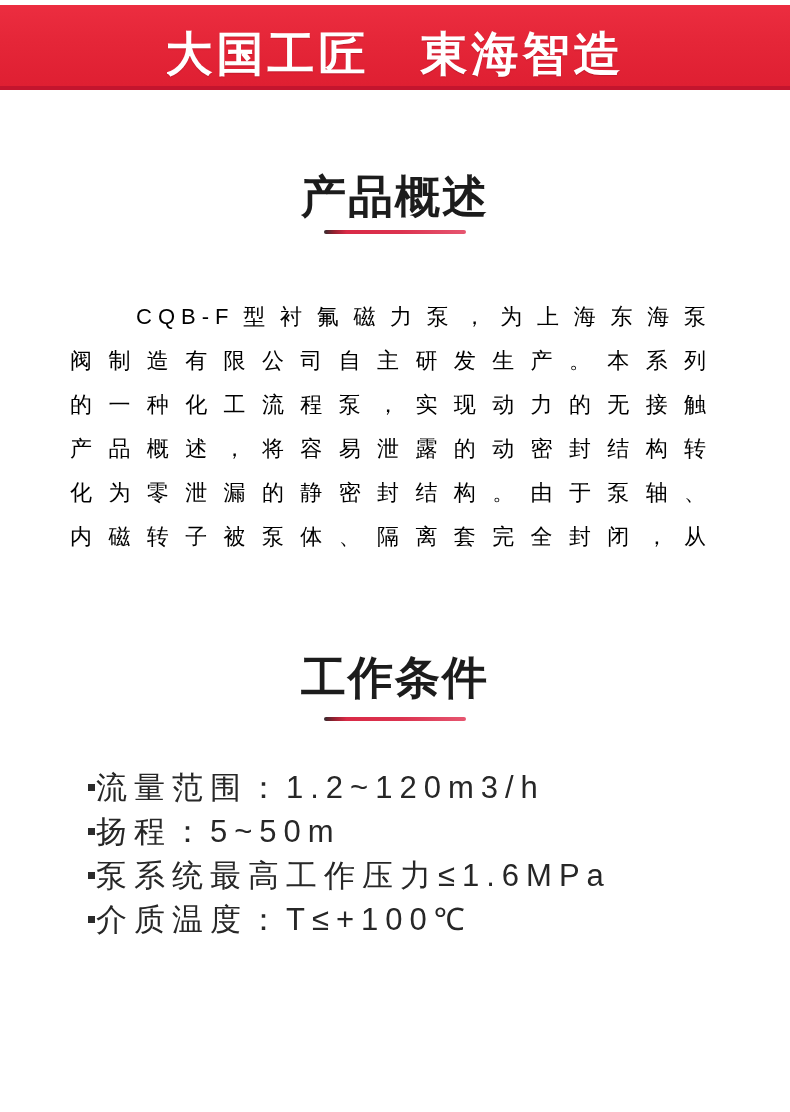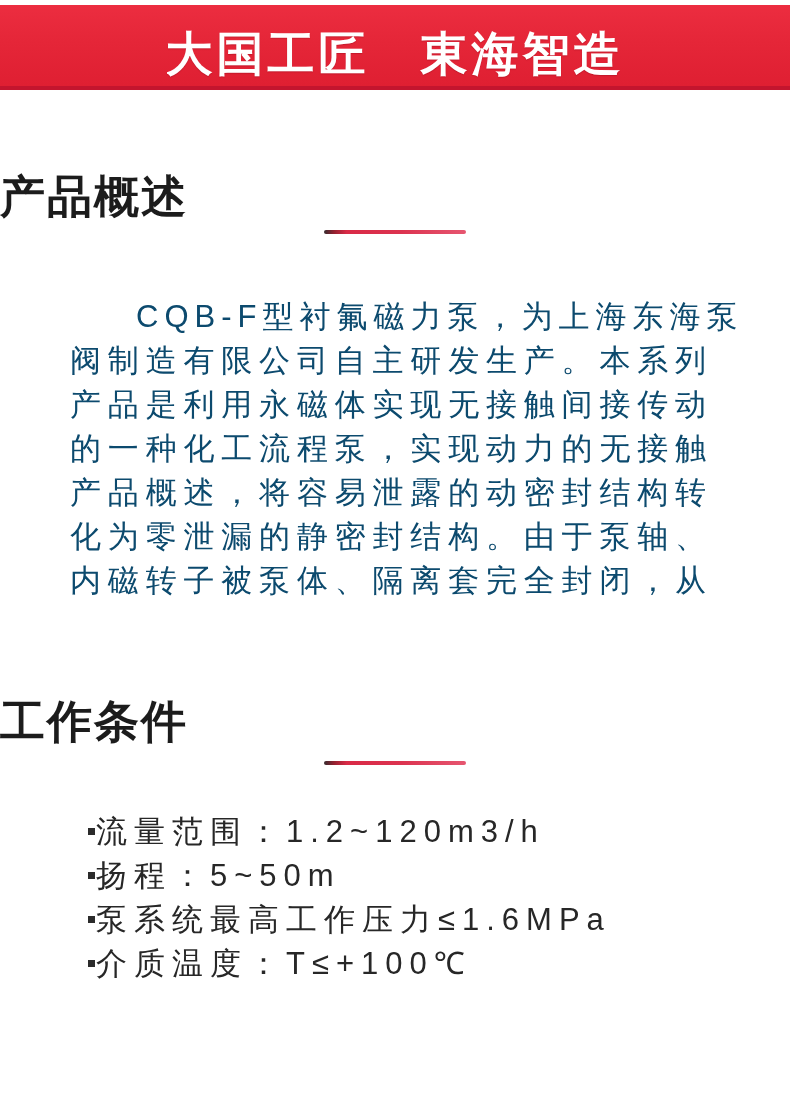--- a/index.html
+++ b/index.html
@@ -33,42 +33,42 @@
     font-size: 47px;
     font-weight: 700;
     letter-spacing: 4px;
     white-space: nowrap;
     text-shadow: 0 1px 1px rgba(140, 10, 25, 0.35);
   }
 
   
   .section-title {
     margin-top: 84px;
-    text-align: left;
+    text-align: center;
     font-size: 45px;
     line-height: 46px;
     font-weight: 700;
     letter-spacing: 2px;
     color: #1c1c1c;
   }
   .section-title.second { margin-top: 96px; }
   .title-underline {
     width: 142px;
     height: 4px;
     margin: 10px auto 0 auto;
     border-radius: 2px;
     background: linear-gradient(90deg, #352b2f 0%, #93202f 7%, #d92a46 16%, #dc3350 55%, #e65670 100%);
   }
 
   
   .paragraph {
     margin: 61px 0 0 70px;
     width: 642px;
-    color: #0c4a6e;
-    font-size: 31px;
+    color: #000000;
+    font-size: 22px;
     line-height: 44px;
     letter-spacing: 6px;
   }
   .para-line {
     text-align: justify;
     text-align-last: justify;
     white-space: nowrap;
   }
   .para-line.first { text-indent: 66px; }
   .para-line.last { text-align-last: left; }
@@ -109,21 +109,20 @@
   <div class="banner">
     <div class="banner-title">大国工匠　東海智造</div>
   </div>
 
   <h2 class="section-title" style="margin-bottom:0;">产品概述</h2>
   <div class="title-underline"></div>
 
   <div class="paragraph">
     <div class="para-line first">CQB-F型衬氟磁力泵，为上海东海泵</div>
     <div class="para-line">阀制造有限公司自主研发生产。本系列</div>
-    <div class="para-line">产品是利用永磁体实现无接触间接传动</div>
     <div class="para-line">的一种化工流程泵，实现动力的无接触</div>
     <div class="para-line">产品概述，将容易泄露的动密封结构转</div>
     <div class="para-line">化为零泄漏的静密封结构。由于泵轴、</div>
     <div class="para-line">内磁转子被泵体、隔离套完全封闭，从</div>
   </div>
 
   <h2 class="section-title second" style="margin-bottom:16px;">工作条件</h2>
   <div class="title-underline"></div>
 
   <ul class="conditions-list">

